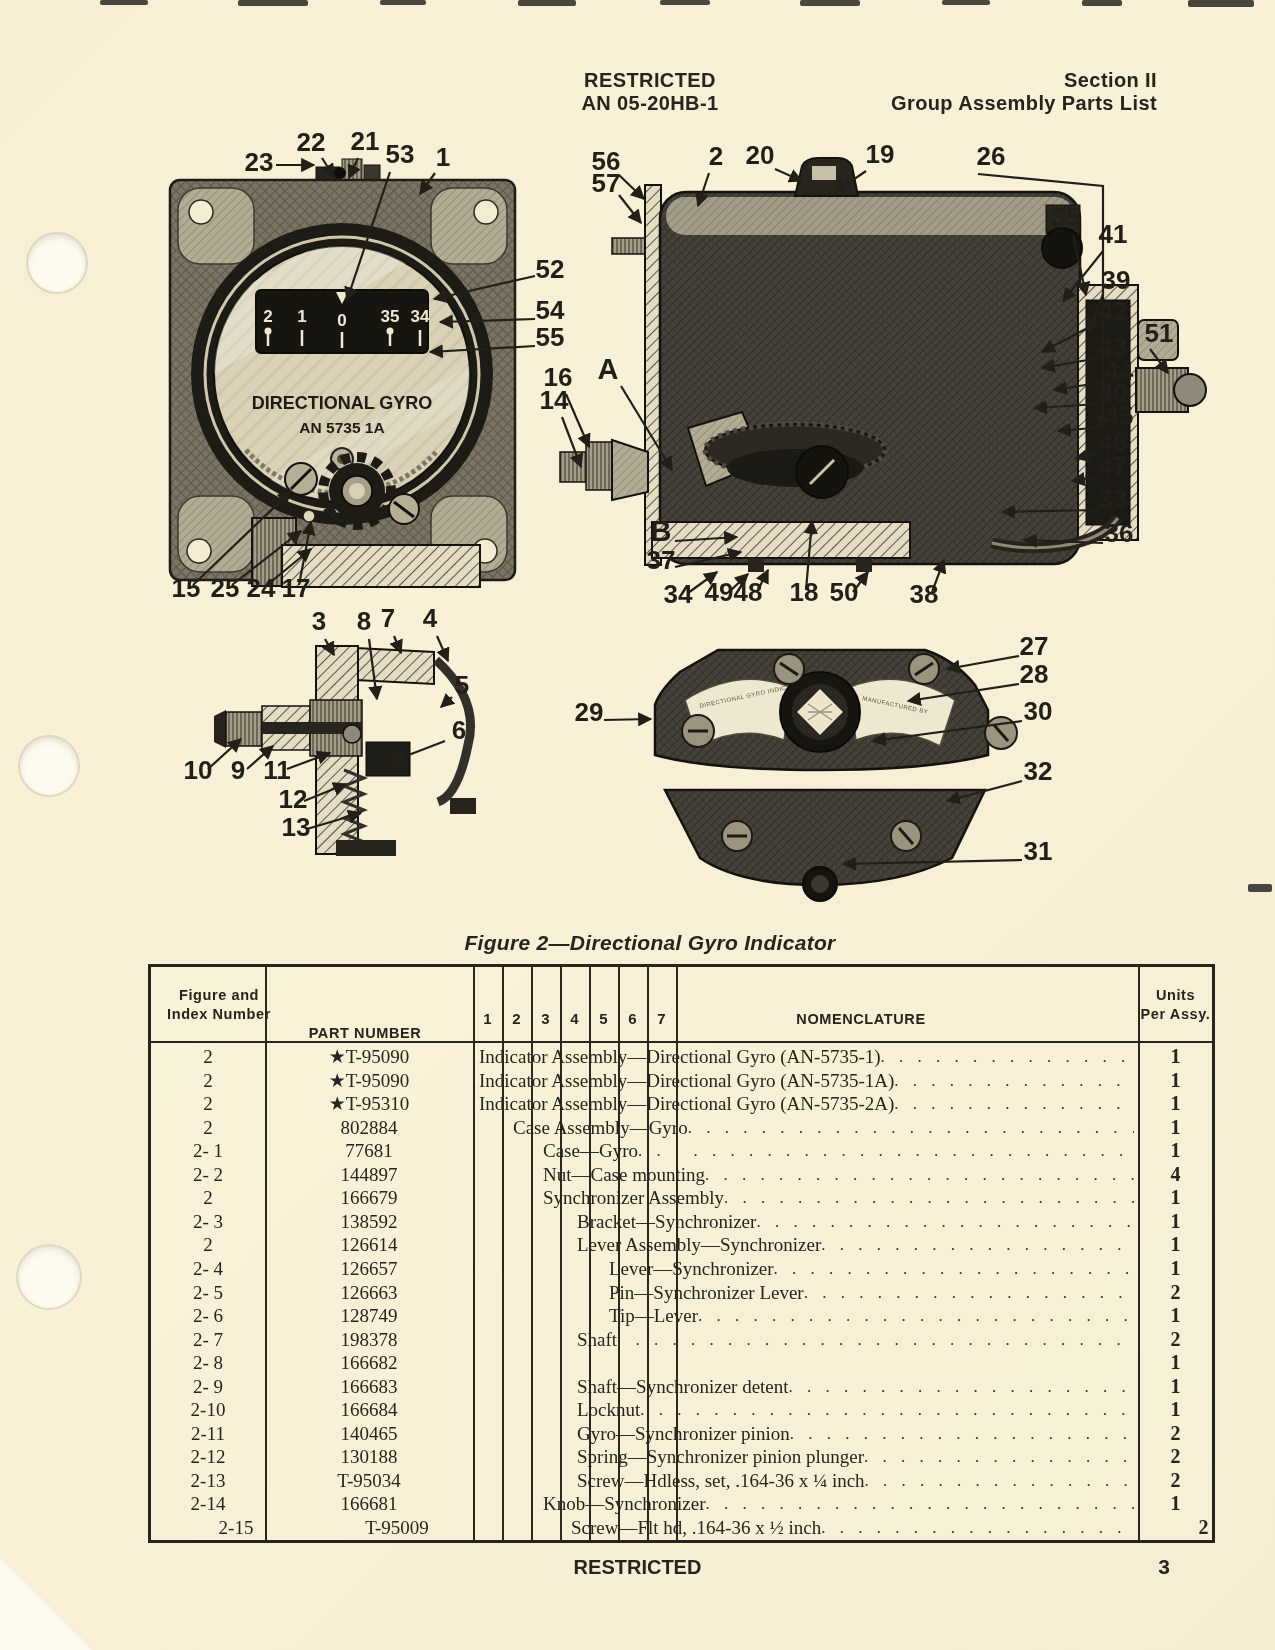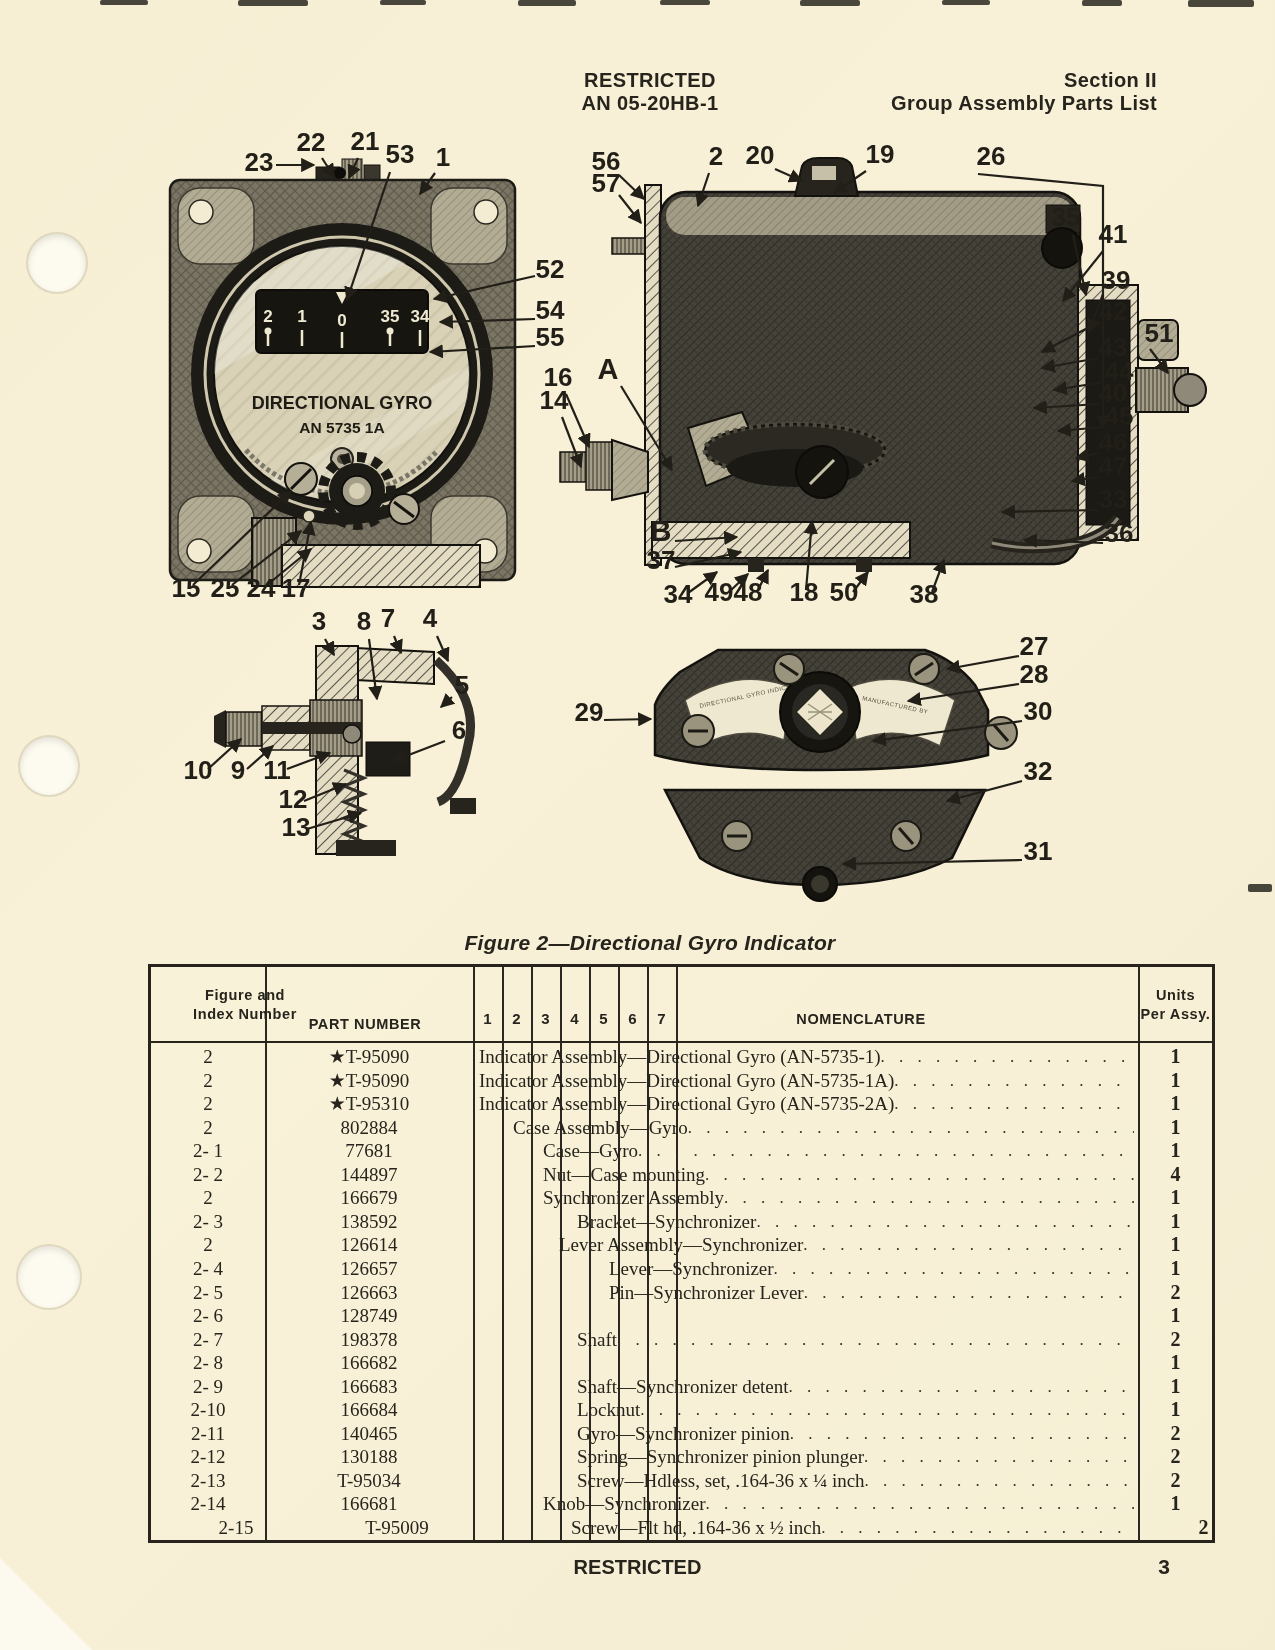--- a/index.html
+++ b/index.html
@@ -29,22 +29,22 @@
   text.callout{font-family:"Liberation Sans",sans-serif;font-weight:bold;font-size:26px;fill:#211f18;}
   text.callout.big{font-size:29px;}
   text.dialtxt{font-family:"Liberation Sans",sans-serif;font-weight:bold;fill:#1d1b14;}
   text.cardnum{font-family:"Liberation Sans",sans-serif;font-weight:bold;font-size:17px;fill:#efe9d2;}
   text.plate{font-family:"Liberation Sans",sans-serif;font-size:6px;fill:#57523f;letter-spacing:.5px;}
   
   #ptable{left:148px;top:964px;width:1067px;height:579px;border:3px solid #26241c;box-sizing:border-box;background:rgba(250,244,218,.35);}
   #ptable .vline{position:absolute;top:0;bottom:0;background:#2a2820;z-index:3;}
   #hline{position:absolute;left:0;right:0;top:74px;height:2px;background:#26241c;z-index:3;}
   .th{position:absolute;font-weight:bold;font-size:14.5px;letter-spacing:.6px;text-align:center;z-index:4;}
-  #th-fig{left:0;width:136px;top:19px;line-height:19px;margin-left:26px;}
-  #th-part{left:114px;width:200px;top:35px;height:44px;line-height:44px;}
+  #th-fig{left:0;width:136px;top:19px;line-height:19px;}
+  #th-part{left:114px;width:200px;top:44px;height:44px;line-height:44px;}
   #th-nom{left:525px;width:370px;top:30px;height:44px;line-height:44px;}
   #th-units{left:985px;width:79px;top:19px;line-height:19px;}
   .mini{position:absolute;top:30px;height:44px;line-height:44px;width:29px;text-align:center;
         font-weight:bold;font-size:15px;z-index:4;}
   #rows{position:absolute;left:0;top:78px;right:0;bottom:0;z-index:4;}
   .trow{position:absolute;left:0;right:0;height:23.55px;font-family:"Liberation Serif",serif;
         font-size:19px;line-height:23.55px;color:#26241c;white-space:pre;}
   .c-idx{position:absolute;left:0;width:114px;text-align:center;}
   .c-part{position:absolute;left:114px;width:208px;text-align:center;}
   .c-name{position:absolute;right:78px;overflow:hidden;display:flex;}
@@ -433,24 +433,24 @@
     </div>
     <div id="rows">
         <div class="trow" style="top: 0px;"><span class="c-idx">2</span><span class="c-part">★T-95090</span><span class="c-name" style="left: 328px;"><span>Indicator Assembly—Directional Gyro (AN-5735-1)</span><span class="dots"></span></span><span class="c-units">1</span></div>
         <div class="trow" style="top: 23.55px;"><span class="c-idx">2</span><span class="c-part">★T-95090</span><span class="c-name" style="left: 328px;"><span>Indicator Assembly—Directional Gyro (AN-5735-1A)</span><span class="dots"></span></span><span class="c-units">1</span></div>
         <div class="trow" style="top: 47.1px;"><span class="c-idx">2</span><span class="c-part">★T-95310</span><span class="c-name" style="left: 328px;"><span>Indicator Assembly—Directional Gyro (AN-5735-2A)</span><span class="dots"></span></span><span class="c-units">1</span></div>
         <div class="trow" style="top: 70.65px;"><span class="c-idx">2</span><span class="c-part">802884</span><span class="c-name" style="left: 362px;"><span>Case Assembly—Gyro</span><span class="dots"></span></span><span class="c-units">1</span></div>
         <div class="trow" style="top: 94.2px;"><span class="c-idx">2- 1</span><span class="c-part">77681</span><span class="c-name" style="left: 392px;"><span>Case—Gyro</span><span class="dots"></span></span><span class="c-units">1</span></div>
         <div class="trow" style="top: 117.75px;"><span class="c-idx">2- 2</span><span class="c-part">144897</span><span class="c-name" style="left: 392px;"><span>Nut—Case mounting</span><span class="dots"></span></span><span class="c-units">4</span></div>
         <div class="trow" style="top: 141.3px;"><span class="c-idx">2</span><span class="c-part">166679</span><span class="c-name" style="left: 392px;"><span>Synchronizer Assembly</span><span class="dots"></span></span><span class="c-units">1</span></div>
         <div class="trow" style="top: 164.85px;"><span class="c-idx">2- 3</span><span class="c-part">138592</span><span class="c-name" style="left: 426px;"><span>Bracket—Synchronizer</span><span class="dots"></span></span><span class="c-units">1</span></div>
-        <div class="trow" style="top: 188.4px;"><span class="c-idx">2</span><span class="c-part">126614</span><span class="c-name" style="left: 408px;"><span>Lever Assembly—Synchronizer</span><span class="dots"></span></span><span class="c-units">1</span></div>
+        <div class="trow" style="top: 188.4px;"><span class="c-idx">2</span><span class="c-part">126614</span><span class="c-name" style="left: 426px;"><span>Lever Assembly—Synchronizer</span><span class="dots"></span></span><span class="c-units">1</span></div>
         <div class="trow" style="top: 211.95px;"><span class="c-idx">2- 4</span><span class="c-part">126657</span><span class="c-name" style="left: 458px;"><span>Lever—Synchronizer</span><span class="dots"></span></span><span class="c-units">1</span></div>
         <div class="trow" style="top: 235.5px;"><span class="c-idx">2- 5</span><span class="c-part">126663</span><span class="c-name" style="left: 458px;"><span>Pin—Synchronizer Lever</span><span class="dots"></span></span><span class="c-units">2</span></div>
-        <div class="trow" style="top: 259.05px;"><span class="c-idx">2- 6</span><span class="c-part">128749</span><span class="c-units">1</span></div>
+        <div class="trow" style="top: 259.05px;"><span class="c-idx">2- 6</span><span class="c-part">128749</span><span class="c-name" style="left: 458px;"><span>Tip—Lever</span><span class="dots"></span></span><span class="c-units">1</span></div>
         <div class="trow" style="top: 282.6px;"><span class="c-idx">2- 7</span><span class="c-part">198378</span><span class="c-name" style="left: 426px;"><span>Shaft</span><span class="dots"></span></span><span class="c-units">2</span></div>
         <div class="trow" style="top: 306.15px;"><span class="c-idx">2- 8</span><span class="c-part">166682</span><span class="c-units">1</span></div>
         <div class="trow" style="top: 329.7px;"><span class="c-idx">2- 9</span><span class="c-part">166683</span><span class="c-name" style="left: 426px;"><span>Shaft—Synchronizer detent</span><span class="dots"></span></span><span class="c-units">1</span></div>
         <div class="trow" style="top: 353.25px;"><span class="c-idx">2-10</span><span class="c-part">166684</span><span class="c-name" style="left: 426px;"><span>Locknut</span><span class="dots"></span></span><span class="c-units">1</span></div>
         <div class="trow" style="top: 376.8px;"><span class="c-idx">2-11</span><span class="c-part">140465</span><span class="c-name" style="left: 426px;"><span>Gyro—Synchronizer pinion</span><span class="dots"></span></span><span class="c-units">2</span></div>
         <div class="trow" style="top: 400.35px;"><span class="c-idx">2-12</span><span class="c-part">130188</span><span class="c-name" style="left: 426px;"><span>Spring—Synchronizer pinion plunger</span><span class="dots"></span></span><span class="c-units">2</span></div>
         <div class="trow" style="top: 423.9px;"><span class="c-idx">2-13</span><span class="c-part">T-95034</span><span class="c-name" style="left: 426px;"><span>Screw—Hdless, set, .164-36 x ¼ inch</span><span class="dots"></span></span><span class="c-units">2</span></div>
         <div class="trow" style="top: 447.45px;"><span class="c-idx">2-14</span><span class="c-part">166681</span><span class="c-name" style="left: 392px;"><span>Knob—Synchronizer</span><span class="dots"></span></span><span class="c-units">1</span></div>
         <div class="trow" style="top: 471px; margin-left: 28px;"><span class="c-idx">2-15</span><span class="c-part">T-95009</span><span class="c-name" style="left: 392px;"><span>Screw—Flt hd, .164-36 x ½ inch</span><span class="dots"></span></span><span class="c-units">2</span></div>
       </div>

